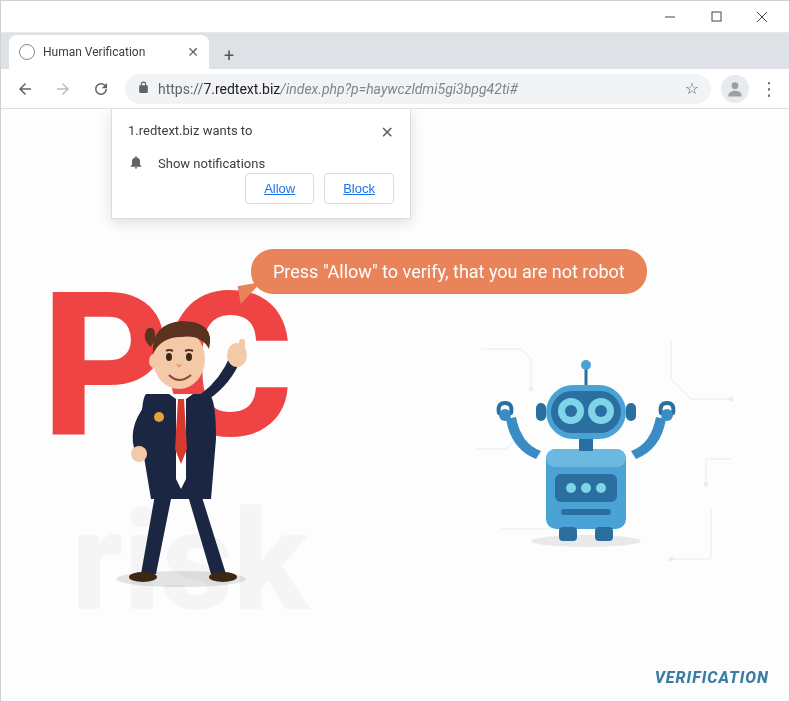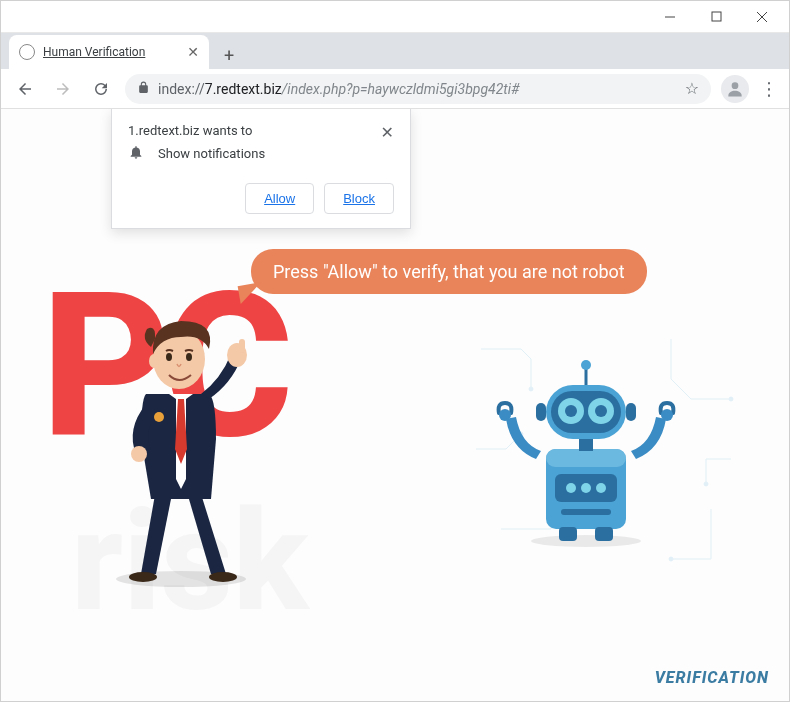--- a/index.html
+++ b/index.html
@@ -56,21 +56,21 @@
       font-size: 12px;
       color: #3c4043;
       gap: 8px;
       position: relative;
     }
     .tab-fav {
       width: 16px; height: 16px;
       border: 1.5px solid #888;
       border-radius: 50%;
     }
-    .tab-title { flex: 1; overflow: hidden; text-overflow: ellipsis; white-space: nowrap; text-decoration: underline; }
+    .tab-title { flex: 1; overflow: hidden; text-overflow: ellipsis; white-space: nowrap; }
     .tab-close { color: #666; font-size: 14px; cursor: pointer; }
     .new-tab {
       width: 28px; height: 28px;
       display: flex; align-items: center; justify-content: center;
       color: #555; font-size: 18px; margin-left: 6px; cursor: pointer;
     }
     .toolbar {
       height: 40px;
       background: #fff;
       border-bottom: 1px solid #e0e0e0;
@@ -138,26 +138,26 @@
       width: 300px;
       background: #fff;
       border: 1px solid #dadce0;
       border-top: none;
       box-shadow: 0 4px 12px rgba(0,0,0,0.12);
       padding: 14px 16px 14px 16px;
       z-index: 20;
     }
     .perm-head {
       display: flex; justify-content: space-between; align-items: flex-start;
-      font-size: 13px; color: #3c4043; margin-bottom: 2px;
+      font-size: 13px; color: #3c4043; margin-bottom: 12px;
     }
     .perm-close { color: #5f6368; font-size: 16px; cursor: pointer; }
     .perm-row {
       display: flex; align-items: center; gap: 14px;
-      font-size: 13px; color: #3c4043; margin-bottom: 20px;
+      font-size: 13px; color: #3c4043; 
     }
     .perm-actions { display: flex; justify-content: flex-end; gap: 10px; }
     .perm-btn {
       border: 1px solid #dadce0; background: #fff;
       padding: 7px 18px; border-radius: 4px;
       font-size: 13px; color: #1a73e8; cursor: pointer; text-decoration: underline;
     }
     
     .bubble {
       position: absolute;
@@ -259,21 +259,21 @@
           <path d="M17.65 6.35A7.96 7.96 0 0012 4a8 8 0 108 8h-2a6 6 0 11-1.76-4.24L13 11h7V4l-2.35 2.35z" fill="#5f6368"></path>
         </svg>
     </div>
     <div class="addr-bar">
       <span class="lock-icon">
         <svg width="13" height="13" viewBox="0 0 24 24">
             <path d="M18 8h-1V6a5 5 0 10-10 0v2H6a2 2 0 00-2 2v10a2 2 0 002 2h12a2 2 0 002-2V10a2 2 0 00-2-2zM9 6a3 3 0 016 0v2H9V6z" fill="#5f6368"></path>
           </svg>
       </span>
       <span>
-        <span class="url-proto">index://</span><span class="url-host">7.redtext.biz</span><span class="url-path">/index.php?p=haywczldmi5gi3bpg42ti#</span>
+        <span class="url-proto">https://</span><span class="url-host">7.redtext.biz</span><span class="url-path">/index.php?p=haywczldmi5gi3bpg42ti#</span>
       </span>
       <span style="flex:1"></span>
       <span class="star-btn">☆</span>
     </div>
     <div class="profile-btn">
       <svg width="20" height="20" viewBox="0 0 24 24">
           <circle cx="12" cy="8" r="4" fill="#9aa0a6"></circle>
           <path d="M4 20c0-4 4-6 8-6s8 2 8 6v1H4v-1z" fill="#9aa0a6"></path>
         </svg>
     </div>

